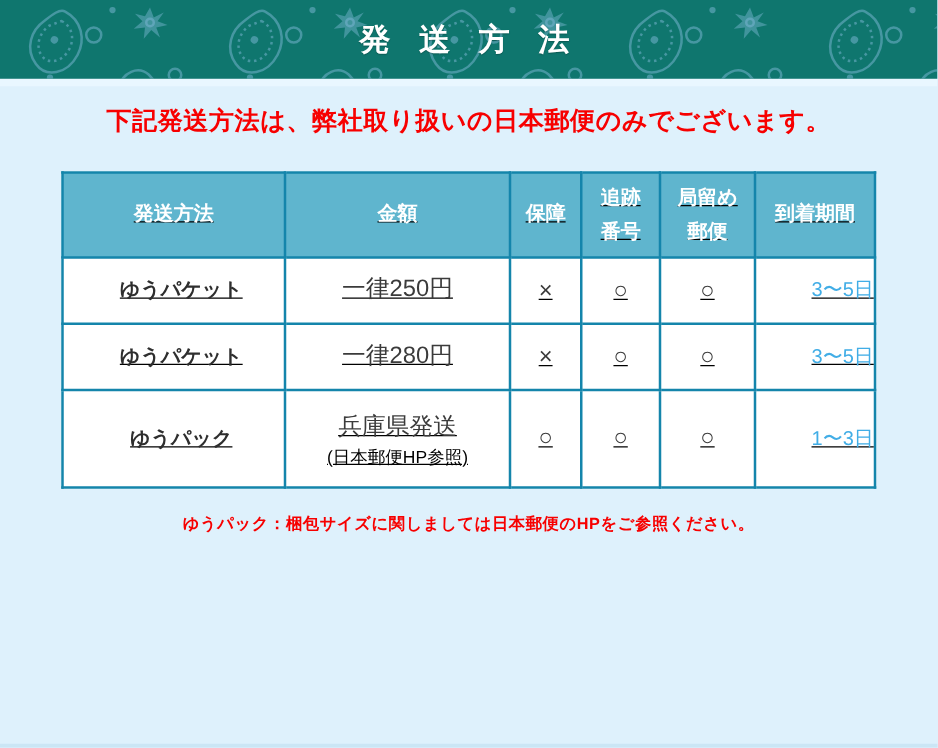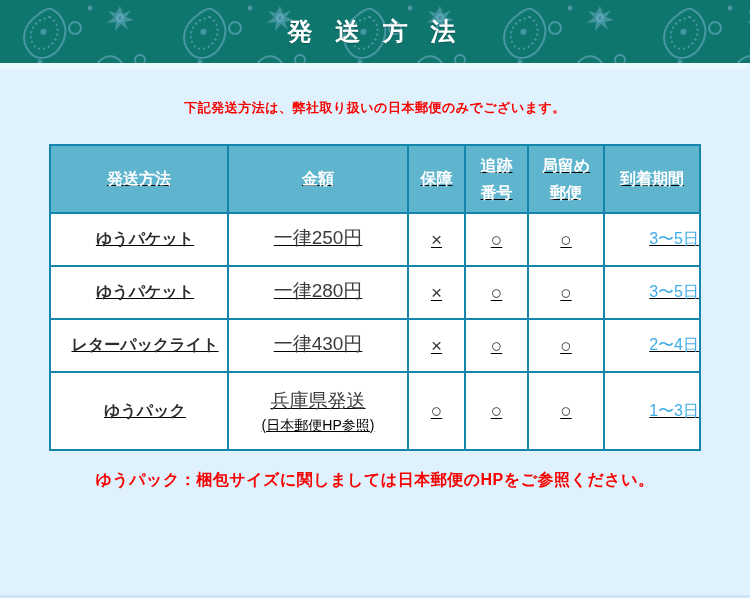--- a/index.html
+++ b/index.html
@@ -30,21 +30,21 @@
     font-size:25px;
     letter-spacing:7px;
     text-shadow:0 1px 1px rgba(0,0,0,.25);
   }
   .header-strip { height:6px; background:#e9f7ff; }
   .note {
     text-align:center;
     color:#f70000;
     font-weight:bold;
   }
-  .intro-note { margin-top:30px; font-size:13px; letter-spacing:.5px; }
+  .intro-note { margin-top:14px; font-size:20px; letter-spacing:.5px; }
   .shipping-table {
     width:650px;
     margin:27px auto 0 auto;
     border-collapse:collapse;
     table-layout:fixed;
     background:#ffffff;
     text-decoration:underline;
   }
   .shipping-table th, .shipping-table td {
     border:2px solid #1485ab;
@@ -67,21 +67,21 @@
     padding-left:12px;
     font-weight:bold;
     color:#2e2e2e;
     font-size:16px;
     margin-left:16px;
   }
   td.cell-price { text-align:center; color:#3b3b3b; font-size:19px; }
   td.cell-price .price-sub { font-size:14px; color:#000000; margin-top:3px; }
   td.cell-mark { text-align:center; color:#3b3b3b; font-size:19px; }
   td.cell-arrival { text-align:right; color:#41ade6; font-size:16px; }
-  .footer-note { margin-top:19px; font-size:16px; letter-spacing:.5px; }
+  .footer-note { margin-top:19px; font-size:13px; letter-spacing:.5px; }
 </style>
 </head>
 <body>
 
 <div class="header">
   <svg class="pattern-svg" xmlns="http://www.w3.org/2000/svg">
     <defs>
       <pattern id="paisley" width="160" height="100" patternUnits="userSpaceOnUse">
         <g stroke="#7db8d6" stroke-opacity="0.5" fill="none" stroke-width="2">
           <g transform="translate(14,4) rotate(28 25 30)">
@@ -156,31 +156,20 @@
       <td class="cell-method">ゆうパケット</td>
       <td class="cell-price">
           <div>一律280円</div>
           <div class="price-sub"></div>
         </td>
       <td class="cell-mark">×</td>
       <td class="cell-mark">○</td>
       <td class="cell-mark">○</td>
       <td class="cell-arrival">3〜5日</td>
     </tr>
-    <tr>
-      <td class="cell-method">レターパックライト</td>
-      <td class="cell-price">
-          <div>一律430円</div>
-          <div class="price-sub"></div>
-        </td>
-      <td class="cell-mark">×</td>
-      <td class="cell-mark">○</td>
-      <td class="cell-mark">○</td>
-      <td class="cell-arrival">2〜4日</td>
-    </tr>
     <tr class="tall-row">
       <td class="cell-method">ゆうパック</td>
       <td class="cell-price">
           <div>兵庫県発送</div>
           <div class="price-sub">(日本郵便HP参照)</div>
         </td>
       <td class="cell-mark">○</td>
       <td class="cell-mark">○</td>
       <td class="cell-mark">○</td>
       <td class="cell-arrival">1〜3日</td>

